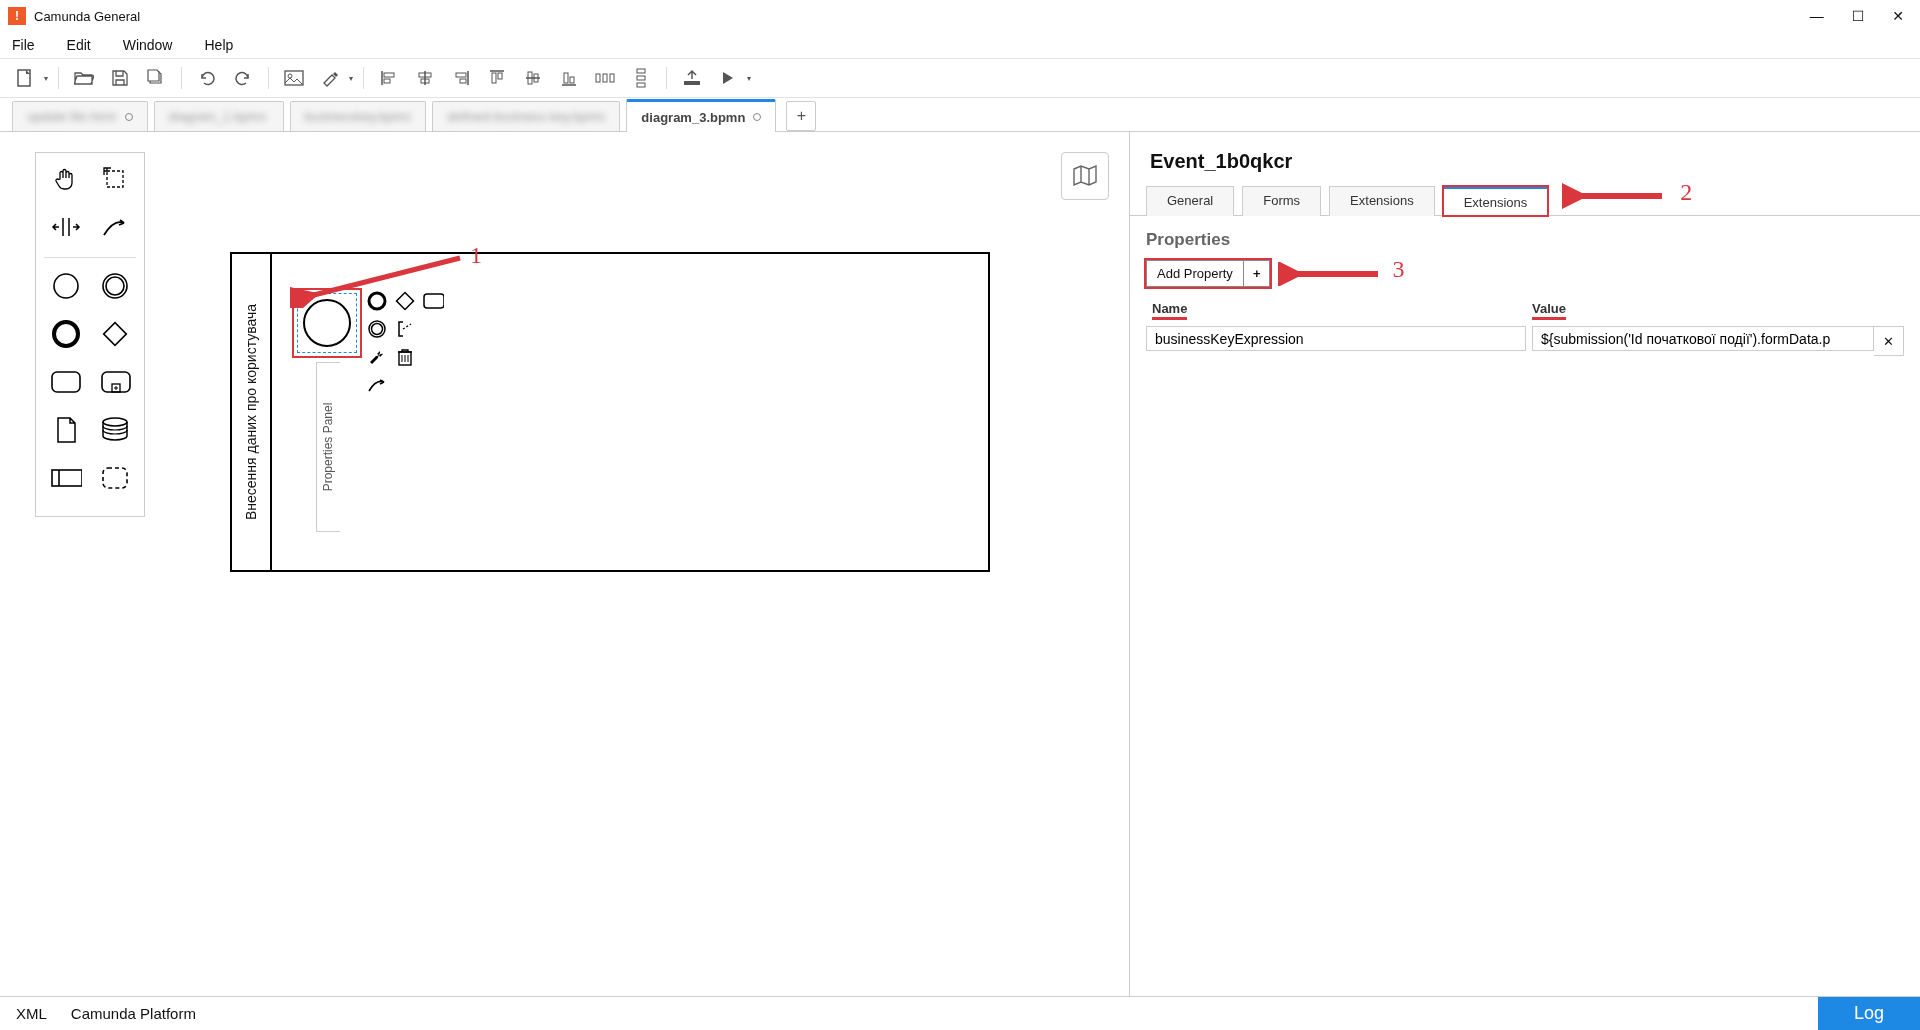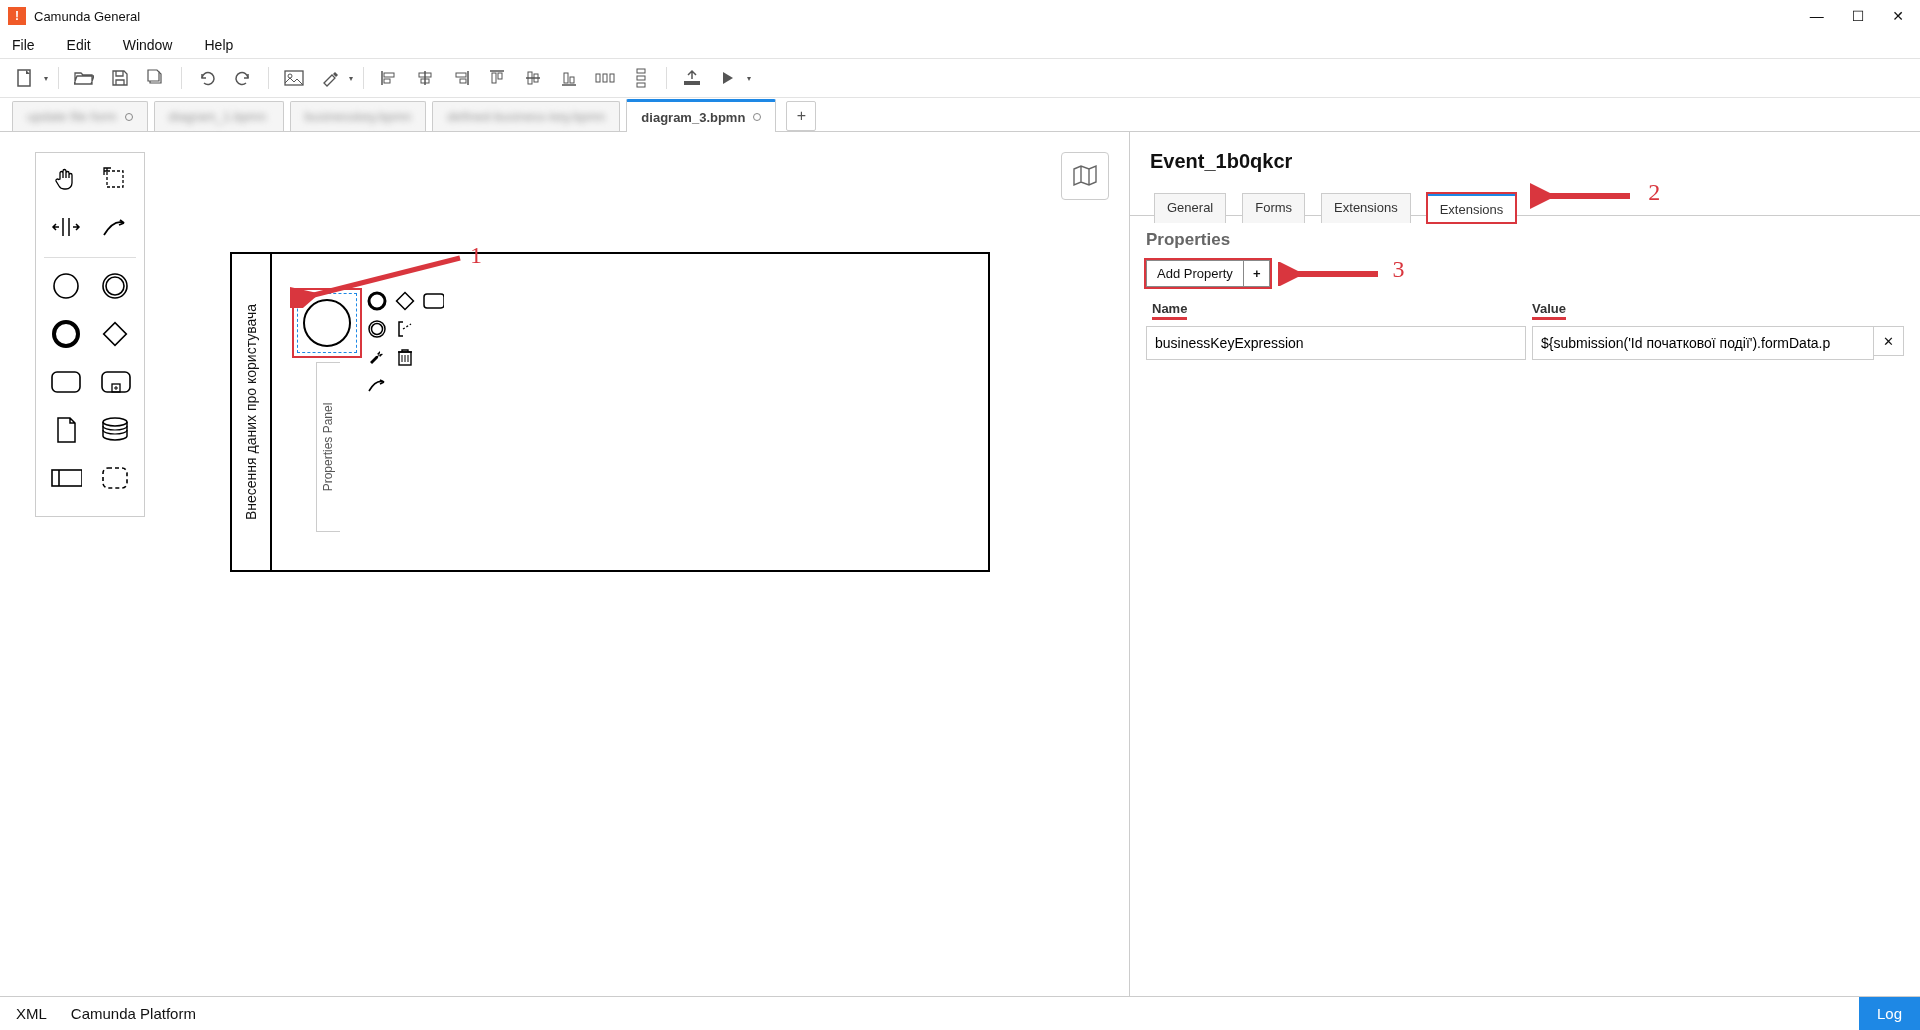--- a/index.html
+++ b/index.html
@@ -55,48 +55,48 @@
   .ctx-ic { width:22px; height:22px; display:flex; align-items:center; justify-content:center; }
 
   .minimap-btn { position:absolute; top:20px; right:20px; width:48px; height:48px; border:1px solid #ccc; border-radius:4px; display:flex; align-items:center; justify-content:center; background:#fff;}
 
   .props-handle { position:absolute; top:230px; right:789px; width:24px; height:170px; border:1px solid #ccc; border-right:none; background:#fff; display:flex; align-items:center; justify-content:center; }
   .props-handle span { transform:rotate(-90deg); white-space:nowrap; font-size:12px; color:#555;}
 
   
   .pp-header { padding:18px 20px 6px; font-size:20px; font-weight:bold; }
   .pp-tabs { display:flex; gap:8px; padding:6px 16px 0; border-bottom:1px solid #ccc; }
-  .pp-tab { padding:6px 12px; border:1px solid #ccc; border-bottom:none; background:#f6f6f6; font-size:13px; color:#333; position:relative; top:8px;margin-left:8px; }
+  .pp-tab { padding:6px 20px; border:1px solid #ccc; border-bottom:none; background:#f6f6f6; font-size:13px; color:#333; position:relative; top:1px; }
   .pp-tab.active { background:#fff; border-top:3px solid #1e88e5; }
   .pp-tab.marked { outline:2px solid #d9363e; outline-offset:-1px; }
   .pp-body { padding:14px 16px; }
   .pp-section-title { font-size:17px; font-weight:bold; color:#666; margin-bottom:10px; }
   .addprop { display:inline-flex; align-items:flex-end; border:1px solid #888; }
   .addprop.marked { outline:2px solid #d9363e; outline-offset:0; }
   .addprop .lbl { padding:5px 10px; font-size:13px; }
   .addprop .plus { border-left:1px solid #888; padding:5px 9px; font-weight:bold; }
 
   .prop-headers { display:flex; margin-top:14px; font-size:13px; font-weight:bold; color:#333; }
   .prop-headers .col-name { width:380px; padding-left:6px;}
   .prop-headers .col-value { flex:1; padding-left:6px;}
   .prop-headers .uline { border-bottom:3px solid #d9363e; display:inline-block; padding-bottom:1px;}
   .prop-row { display:flex; margin-top:6px; }
-  .prop-row input { height:34px; border:1px solid #ccc; padding:10px 8px; font-size:14px; background:#fff; }
+  .prop-row input { height:25px; border:1px solid #ccc; padding:10px 8px; font-size:14px; background:#fff; }
   .prop-row .in-name { width:380px; }
   .prop-row .in-value { flex:1; margin-left:6px; }
   .prop-row .del { width:30px; height:30px; border:1px solid #ccc; border-left:none; display:flex; align-items:center; justify-content:center; }
 
   
   .arrow-num { position:absolute; font-family: Georgia, 'Times New Roman', serif; font-size:24px; color:#d9363e; }
   .redarrow { position:absolute; pointer-events:none; }
 
   
   .statusbar { position:absolute; bottom:0; left:0; right:0; height:34px; border-top:1px solid #ccc; display:flex; align-items:center; justify-content:space-between; padding:0 0 0 16px; font-size:15px; background:#fff;}
   .statusbar .left { display:flex; gap:24px; }
-  .logbtn { background:#1e88e5; color:#fff; height:34px; padding:0 18px; display:flex; align-items:center; font-size:15px;}
+  .logbtn { background:#1e88e5; color:#fff; height:34px; padding:0 36px; display:flex; align-items:center; font-size:18px;}
 
   svg { display:block; }
 </style>
 </head>
 <body>
 
 <div class="titlebar">
   <div class="titlebar-left">
     <div class="app-icon">!</div>
     <span>Camunda General</span>

